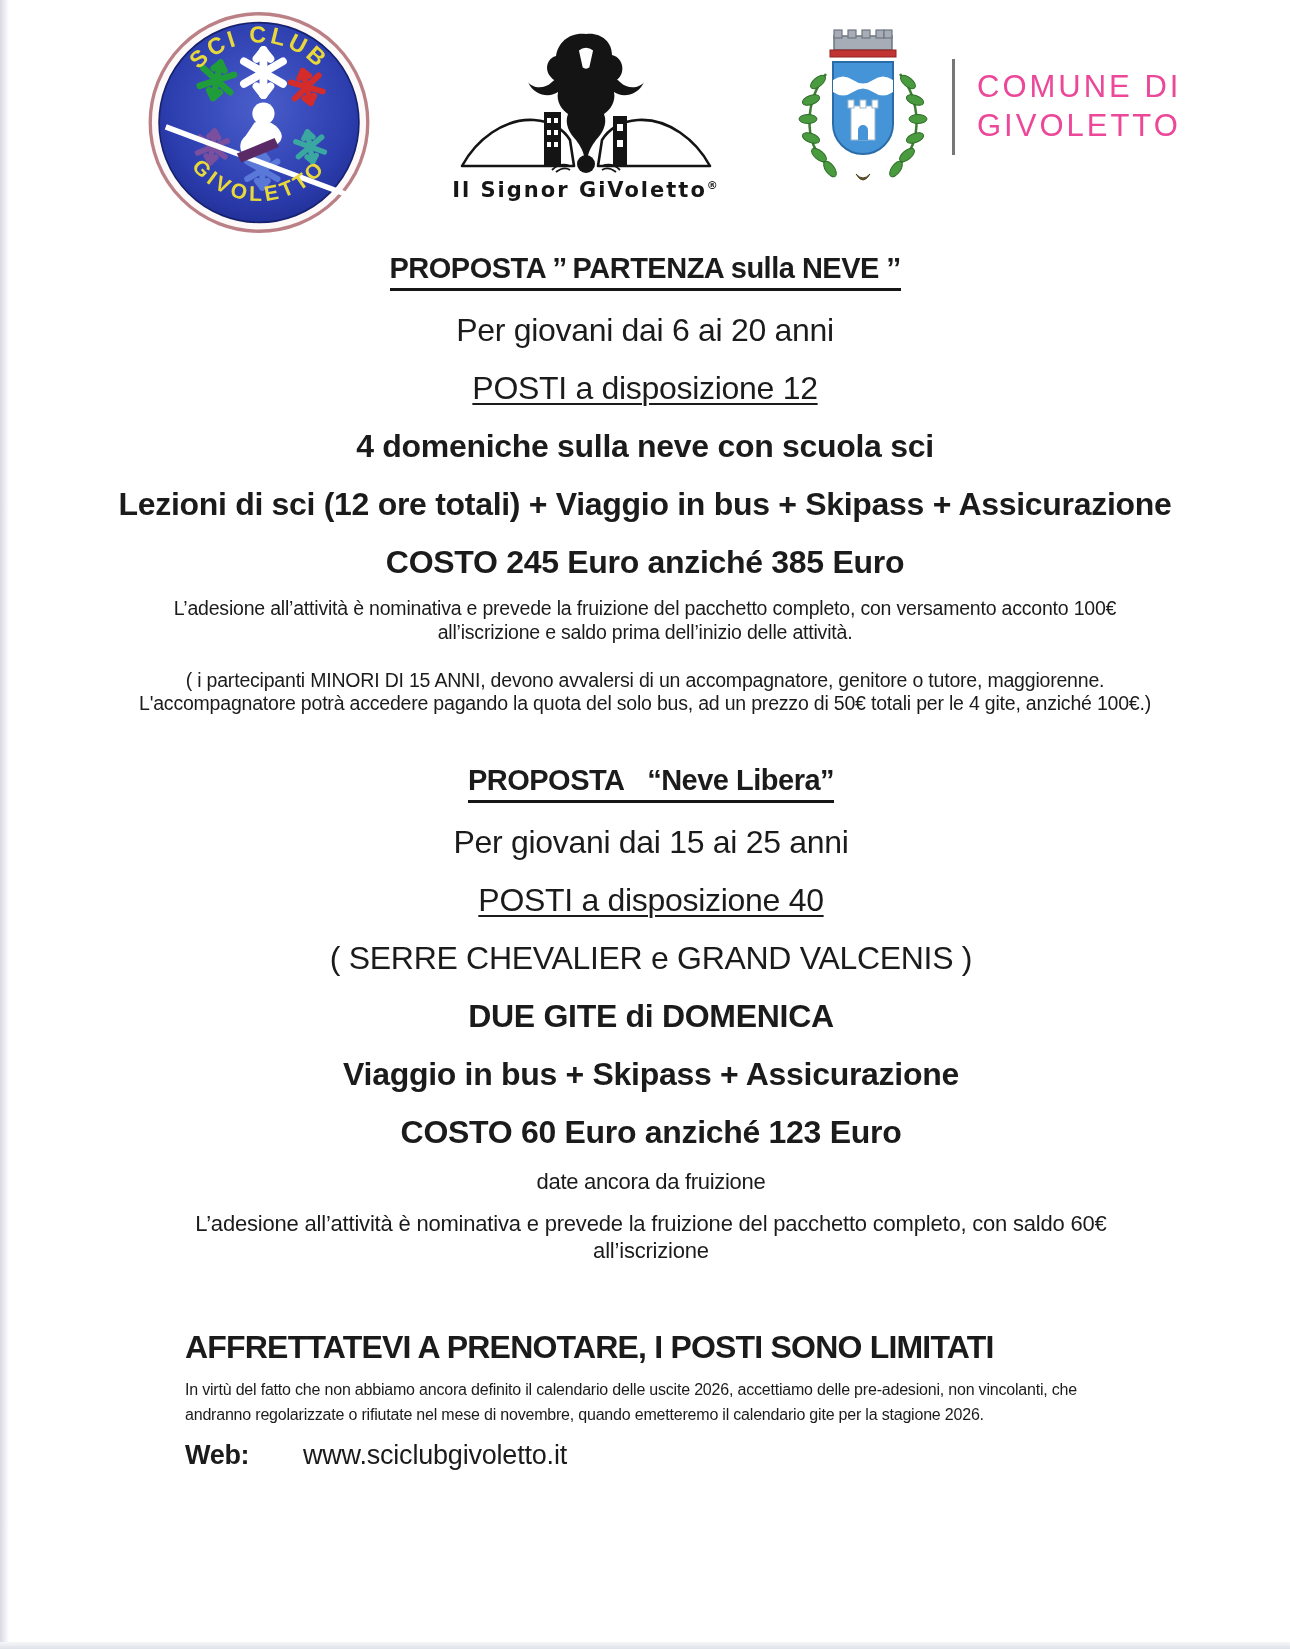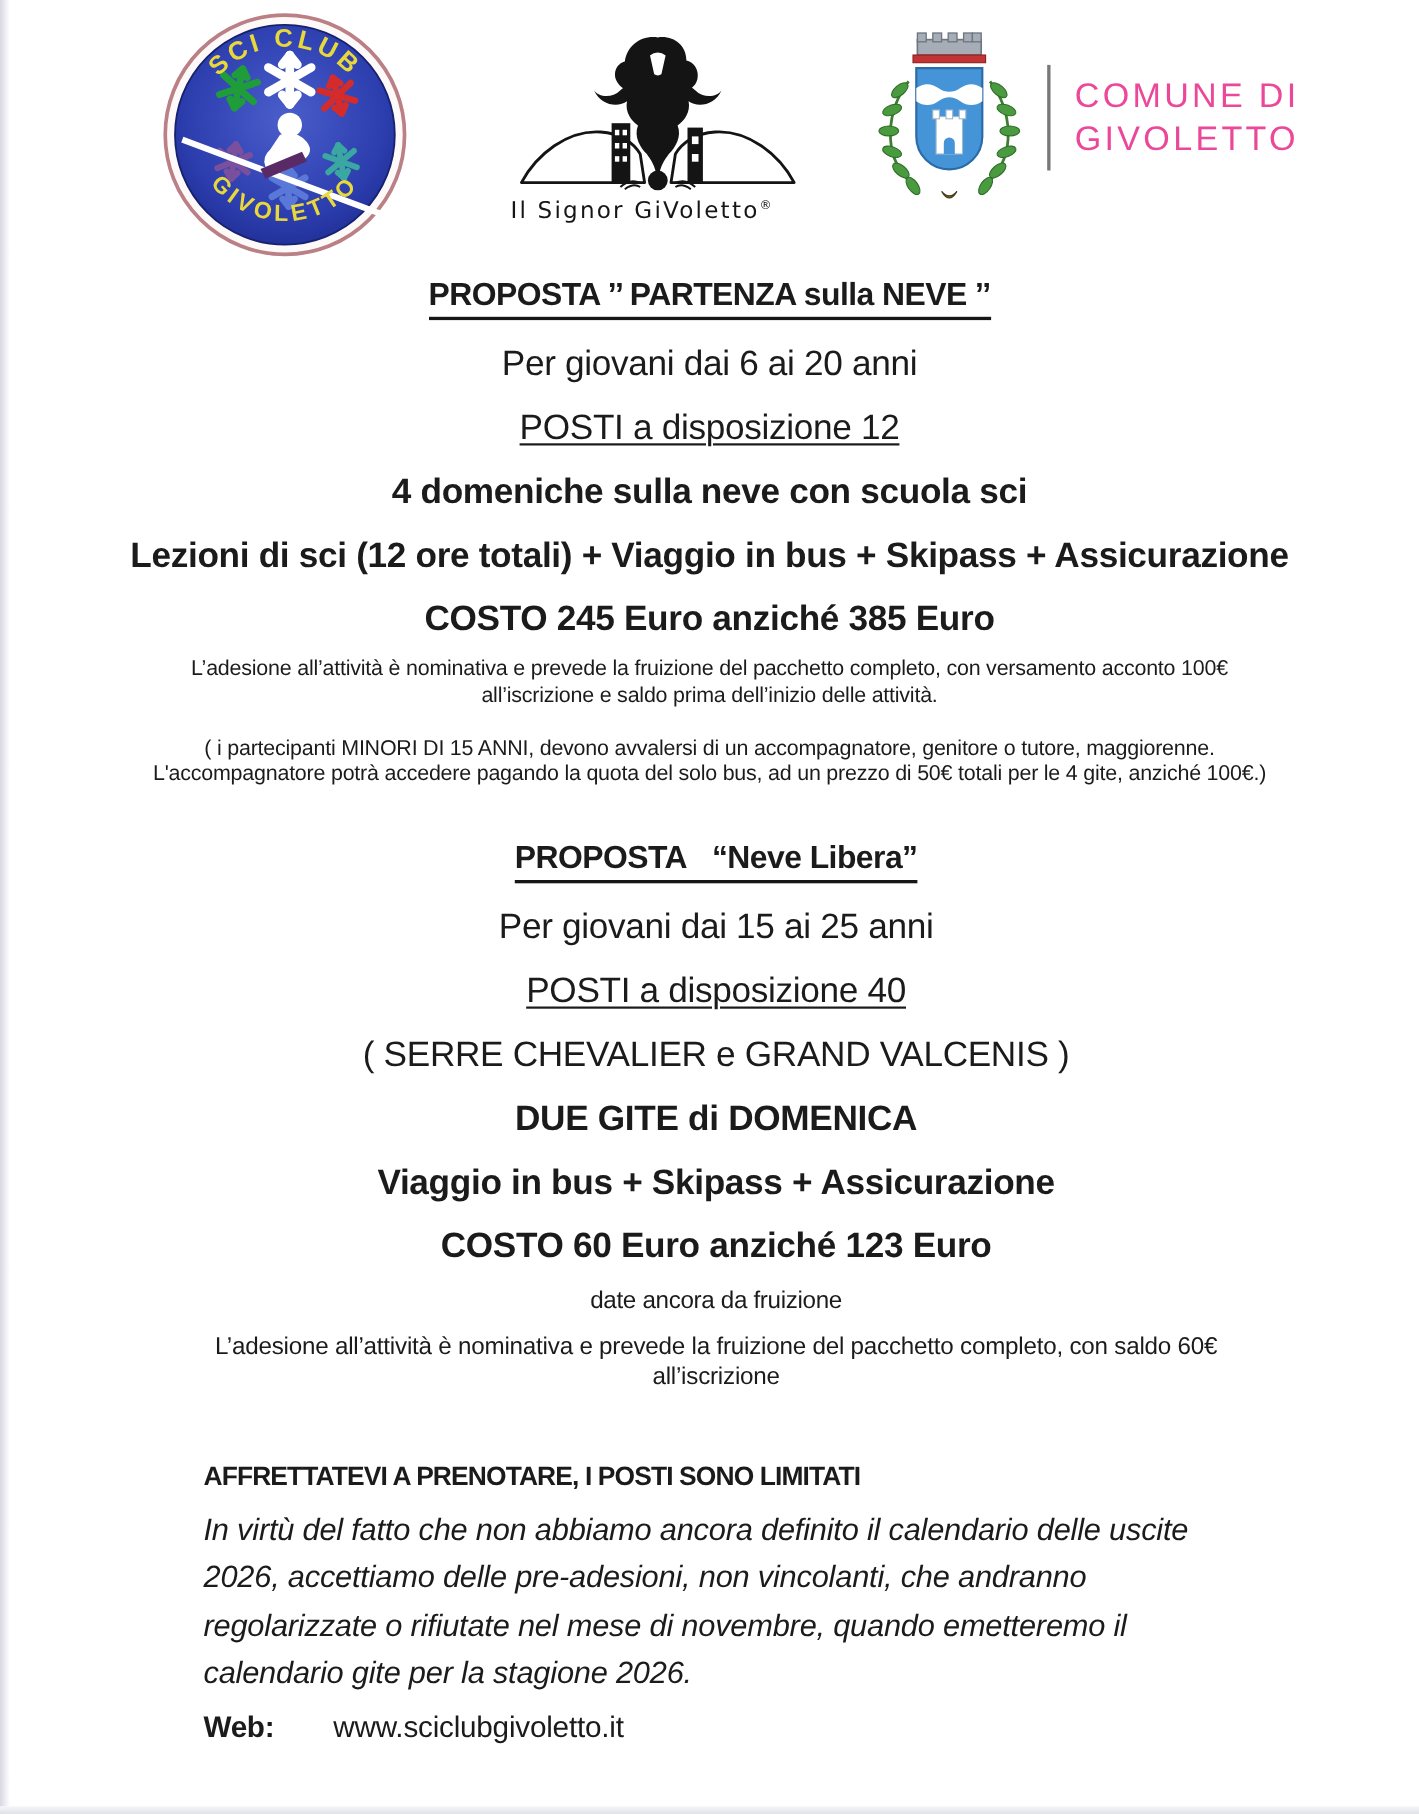--- a/index.html
+++ b/index.html
@@ -18,21 +18,21 @@
     background:linear-gradient(90deg,#d8d8e2,#f3f3f8 70%,#ffffff);
   }
   .edge-bottom {
     position:absolute; left:0; bottom:0; width:100%; height:7px;
     background:linear-gradient(0deg,#dfe1e8,#f7f7fa);
   }
 
   
   .logos { position:relative; height:252px; }
   .logo-sciclub { position:absolute; left:148px; top:10px; width:222px; height:225px; }
-  .logo-signor  { position:absolute; left:464px; top:20px; width:268px; height:196px; text-align:left; }
+  .logo-signor  { position:absolute; left:452px; top:20px; width:268px; height:196px; text-align:center;font-weight:bold; }
   .logo-signor .caption {
     font-size:21px; color:#161616; letter-spacing:2px; margin-top:-6px;
     font-family:"DejaVu Sans", sans-serif;
   }
   .logo-signor .caption sup { font-size:11px; }
   .logo-comune  { position:absolute; left:788px; top:22px; display:flex; align-items:center; }
   .comune-text {
     border-left:3px solid #777; padding-left:22px; margin-left:14px;
     font-size:31px; color:#ec4899; letter-spacing:3px; line-height:1.25;
     height:96px; display:flex; flex-direction:column; justify-content:center;
@@ -60,23 +60,23 @@
   .row.b { font-weight:bold; }
   .row.small { font-size:22px; margin-top:18px; }
   .note {
     font-size:19.5px; line-height:1.22; margin:16px auto 0;
     max-width:1020px; letter-spacing:-0.2px;
   }
   .note.gap { margin-top:24px; }
 
   
   .footer { margin-top:64px; padding-left:185px; }
-  .footer-headline { font-size:24px; font-weight:bold; letter-spacing:-0.8px; }
+  .footer-headline { font-size:32px; font-weight:bold; letter-spacing:-0.8px; }
   .footer-par {
-    font-size:28px; line-height:1.55; margin-top:12px; max-width:900px; letter-spacing:-0.2px;font-style:italic;
+    font-size:16px; line-height:1.55; margin-top:12px; max-width:900px; letter-spacing:-0.2px;
   }
   .contact { margin-top:10px; }
   .contact-line { display:flex; align-items:baseline; font-size:27px; margin-top:13px; }
   .contact-label { font-weight:bold; width:118px; flex:0 0 auto; letter-spacing:-0.3px; }
   .contact-value { letter-spacing:-0.2px; }
 </style>
 </head>
 <body>
 
 <div class="page">

